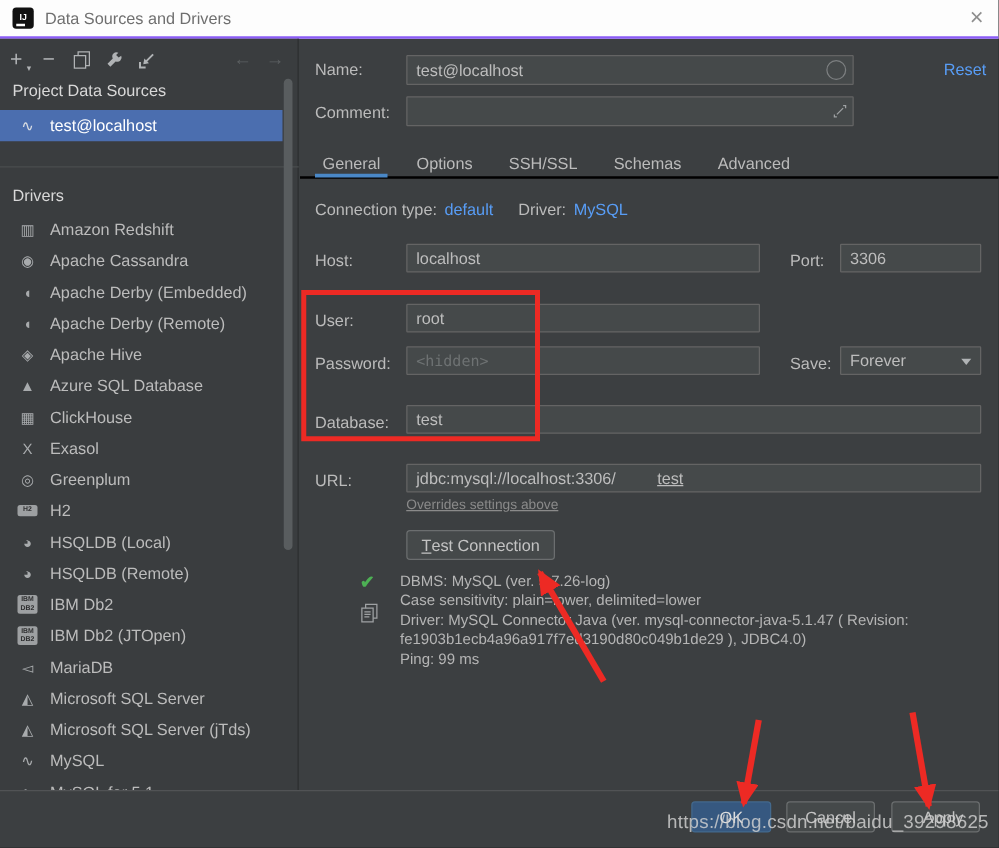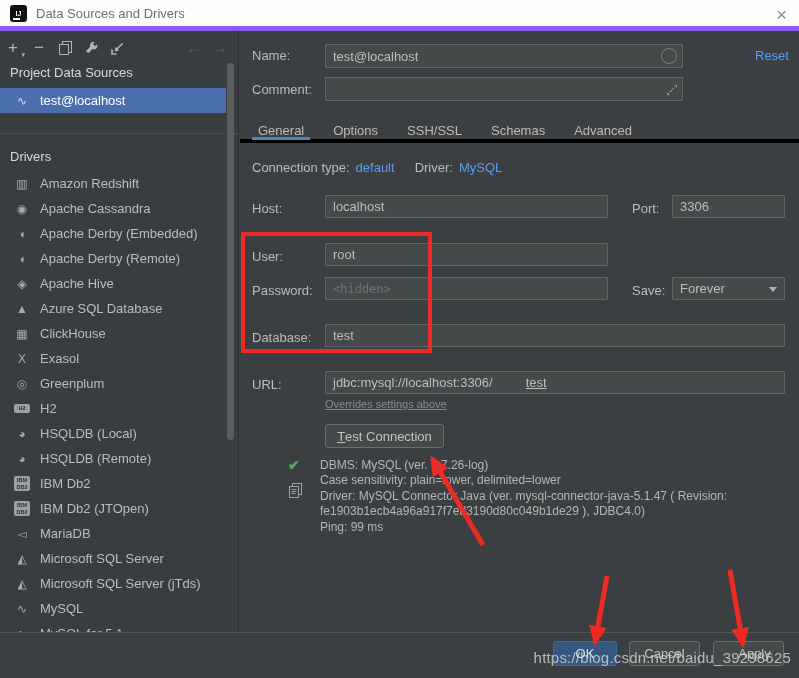--- a/index.html
+++ b/index.html
@@ -1,20 +1,20 @@
 <!DOCTYPE html>
 <html><head>
 <meta charset="utf-8">
 <style>
   html,body{margin:0;padding:0;background:#2b2b2b;}
   #stage{position:relative;width:799px;height:678px;background:#3c3f41;overflow:hidden;
          font-family:"Liberation Sans",sans-serif;-webkit-font-smoothing:antialiased;}
   
   .titlebar{position:absolute;left:0;top:0;width:799px;height:31px;background:#fdfdfd;
-            border-bottom:5px solid #8b5cf6;box-sizing:border-box;display:flex;align-items:center;}
+            border-bottom:2px solid #8b5cf6;box-sizing:border-box;display:flex;align-items:center;}
   .applogo{width:17px;height:17px;margin-left:10px;background:#111;border-radius:3px;position:relative;
            color:#fff;font-size:7px;font-weight:bold;display:flex;align-items:center;justify-content:center;}
   .applogo::after{content:'';position:absolute;left:3px;bottom:2px;width:7px;height:2px;background:#fff;}
   .wintitle{margin-left:9px;font-size:13px;color:#6f6f6f;}
   .winclose{position:absolute;right:12px;top:3px;font-size:19px;color:#8e8e8e;line-height:24px;cursor:pointer;}
   
   .leftpanel{position:absolute;left:0;top:31px;width:239px;height:601px;background:#3a3d3f;
              border-right:1px solid #2d2f31;box-sizing:border-box;}
   .lefttoolbar{position:absolute;left:0;top:4px;width:239px;height:26px;display:flex;align-items:center;}
   .tbicon{width:26px;height:22px;display:flex;align-items:center;justify-content:center;
@@ -38,21 +38,21 @@
   
   .lbl{position:absolute;font-size:13px;color:#bbbbbb;white-space:nowrap;}
   .inp{position:absolute;background:#45494a;border:1px solid #646464;color:#bdbdbd;font-size:13px;
        font-family:"Liberation Sans",sans-serif;padding:0 7px;box-sizing:border-box;outline:none;border-radius:1px;}
   .inp::placeholder{color:#6e7273;font-family:"DejaVu Sans Mono",monospace;font-size:12px;}
   .fieldwrap{position:absolute;}
   .fieldwrap .inp{position:absolute;left:0;top:0;width:100%;height:100%;}
   .spinner{position:absolute;right:6px;top:4px;width:14px;height:14px;border:1px solid #7c7f80;border-radius:50%;}
   .expand{position:absolute;right:5px;top:5px;}
   .link{color:#589df6;cursor:pointer;text-decoration:none;}
-  .tabbar{position:absolute;left:240px;top:120px;width:559px;height:23px;border-bottom:4px solid #000000;
+  .tabbar{position:absolute;left:240px;top:120px;width:559px;height:23px;border-bottom:2px solid #000000;
           box-sizing:border-box;display:flex;padding-left:12px;gap:17px;}
   .tab{position:relative;font-size:13px;color:#bbbbbb;padding:3px 6px 0 6px;cursor:pointer;white-space:nowrap;}
   .tab.active::after{content:'';position:absolute;left:0;right:0;bottom:-1px;height:3px;background:#4a88c7;}
   .connrow{position:absolute;left:252px;top:160px;display:flex;font-size:13px;color:#bbbbbb;align-items:center;}
   .selectbox{position:absolute;background:#45494a;border:1px solid #646464;color:#bdbdbd;font-size:13px;
              box-sizing:border-box;display:flex;align-items:center;padding:0 7px;cursor:pointer;border-radius:1px;}
   .selcaret{position:absolute;right:7px;top:9px;width:0;height:0;border-left:4px solid transparent;
             border-right:4px solid transparent;border-top:5px solid #b0b3b5;}
   .urlfield{display:flex;align-items:center;}
   .note{position:absolute;font-size:11px;color:#8a8a8a;text-decoration:underline;}

